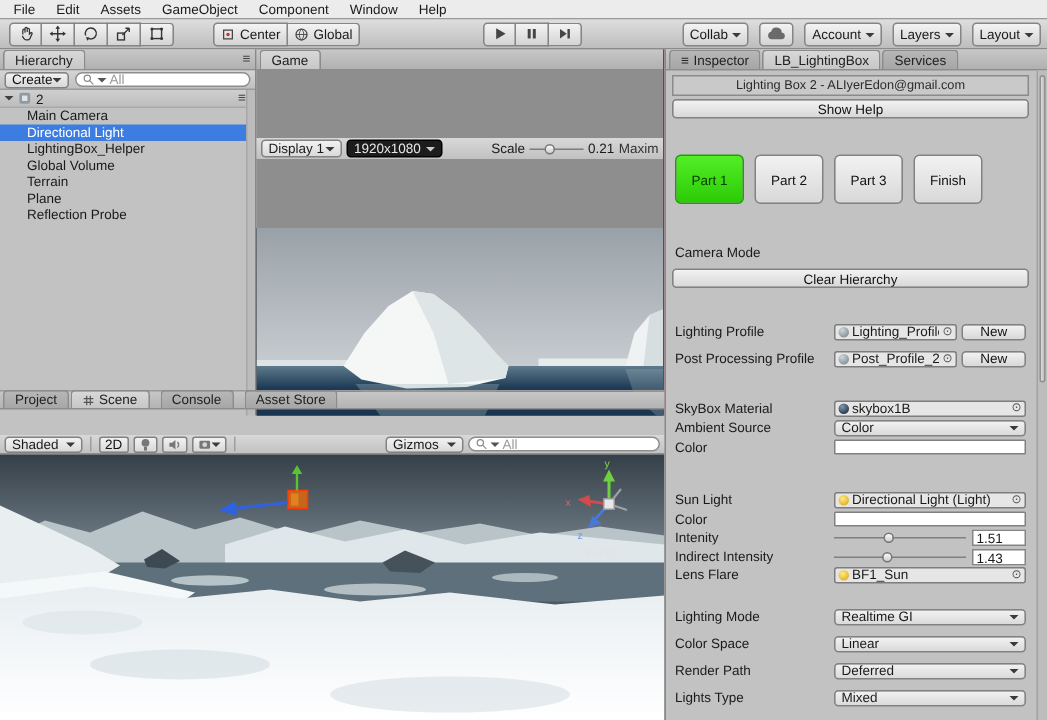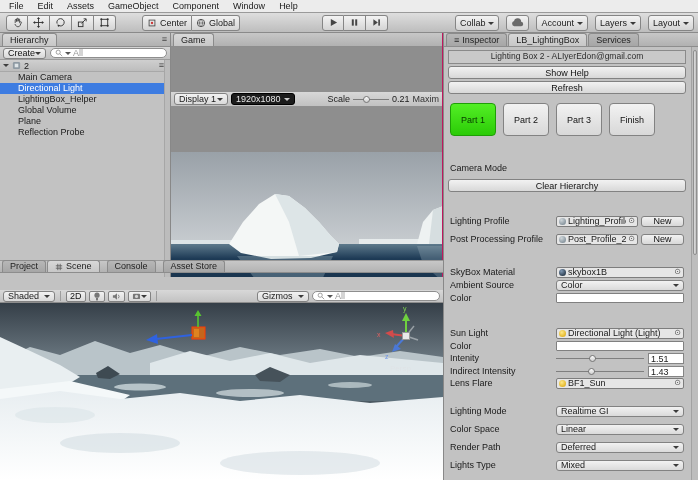--- a/index.html
+++ b/index.html
@@ -273,20 +273,21 @@
             <rect x="1" y="1" width="8" height="8" rx="1.5" fill="#8f9aa3"></rect>
             <rect x="3" y="3" width="4" height="4" fill="#dfe5e8"></rect>
           </svg>
         <span>2</span>
         <span class="barmenu">≡</span>
       </div>
       <div class="trow">Main Camera</div>
       <div class="trow selected">Directional Light</div>
       <div class="trow">LightingBox_Helper</div>
       <div class="trow">Global Volume</div>
+      <div class="trow">Terrain</div>
       <div class="trow">Plane</div>
       <div class="trow">Reflection Probe</div>
       <div class="vtrack"></div>
     </div>
   </div>
 
   <div id="gamepanel">
     <div class="tabbar">
       <div class="tab active">
         <span>Game</span>
@@ -468,23 +469,20 @@
       </div>
     </div>
 
     <div class="titlebox">
       <span>Lighting Box 2 - ALIyerEdon@gmail.com</span>
     </div>
 
     <div class="btn wbtn" style="top:33px">
       <span>Show Help</span>
     </div>
-    <div class="btn wbtn" style="top:48px">
-      <span>Refresh</span>
-    </div>
 
     <div class="parts">
       <div class="btn part active">
         <span>Part 1</span>
       </div>
       <div class="btn part">
         <span>Part 2</span>
       </div>
       <div class="btn part">
         <span>Part 3</span>

